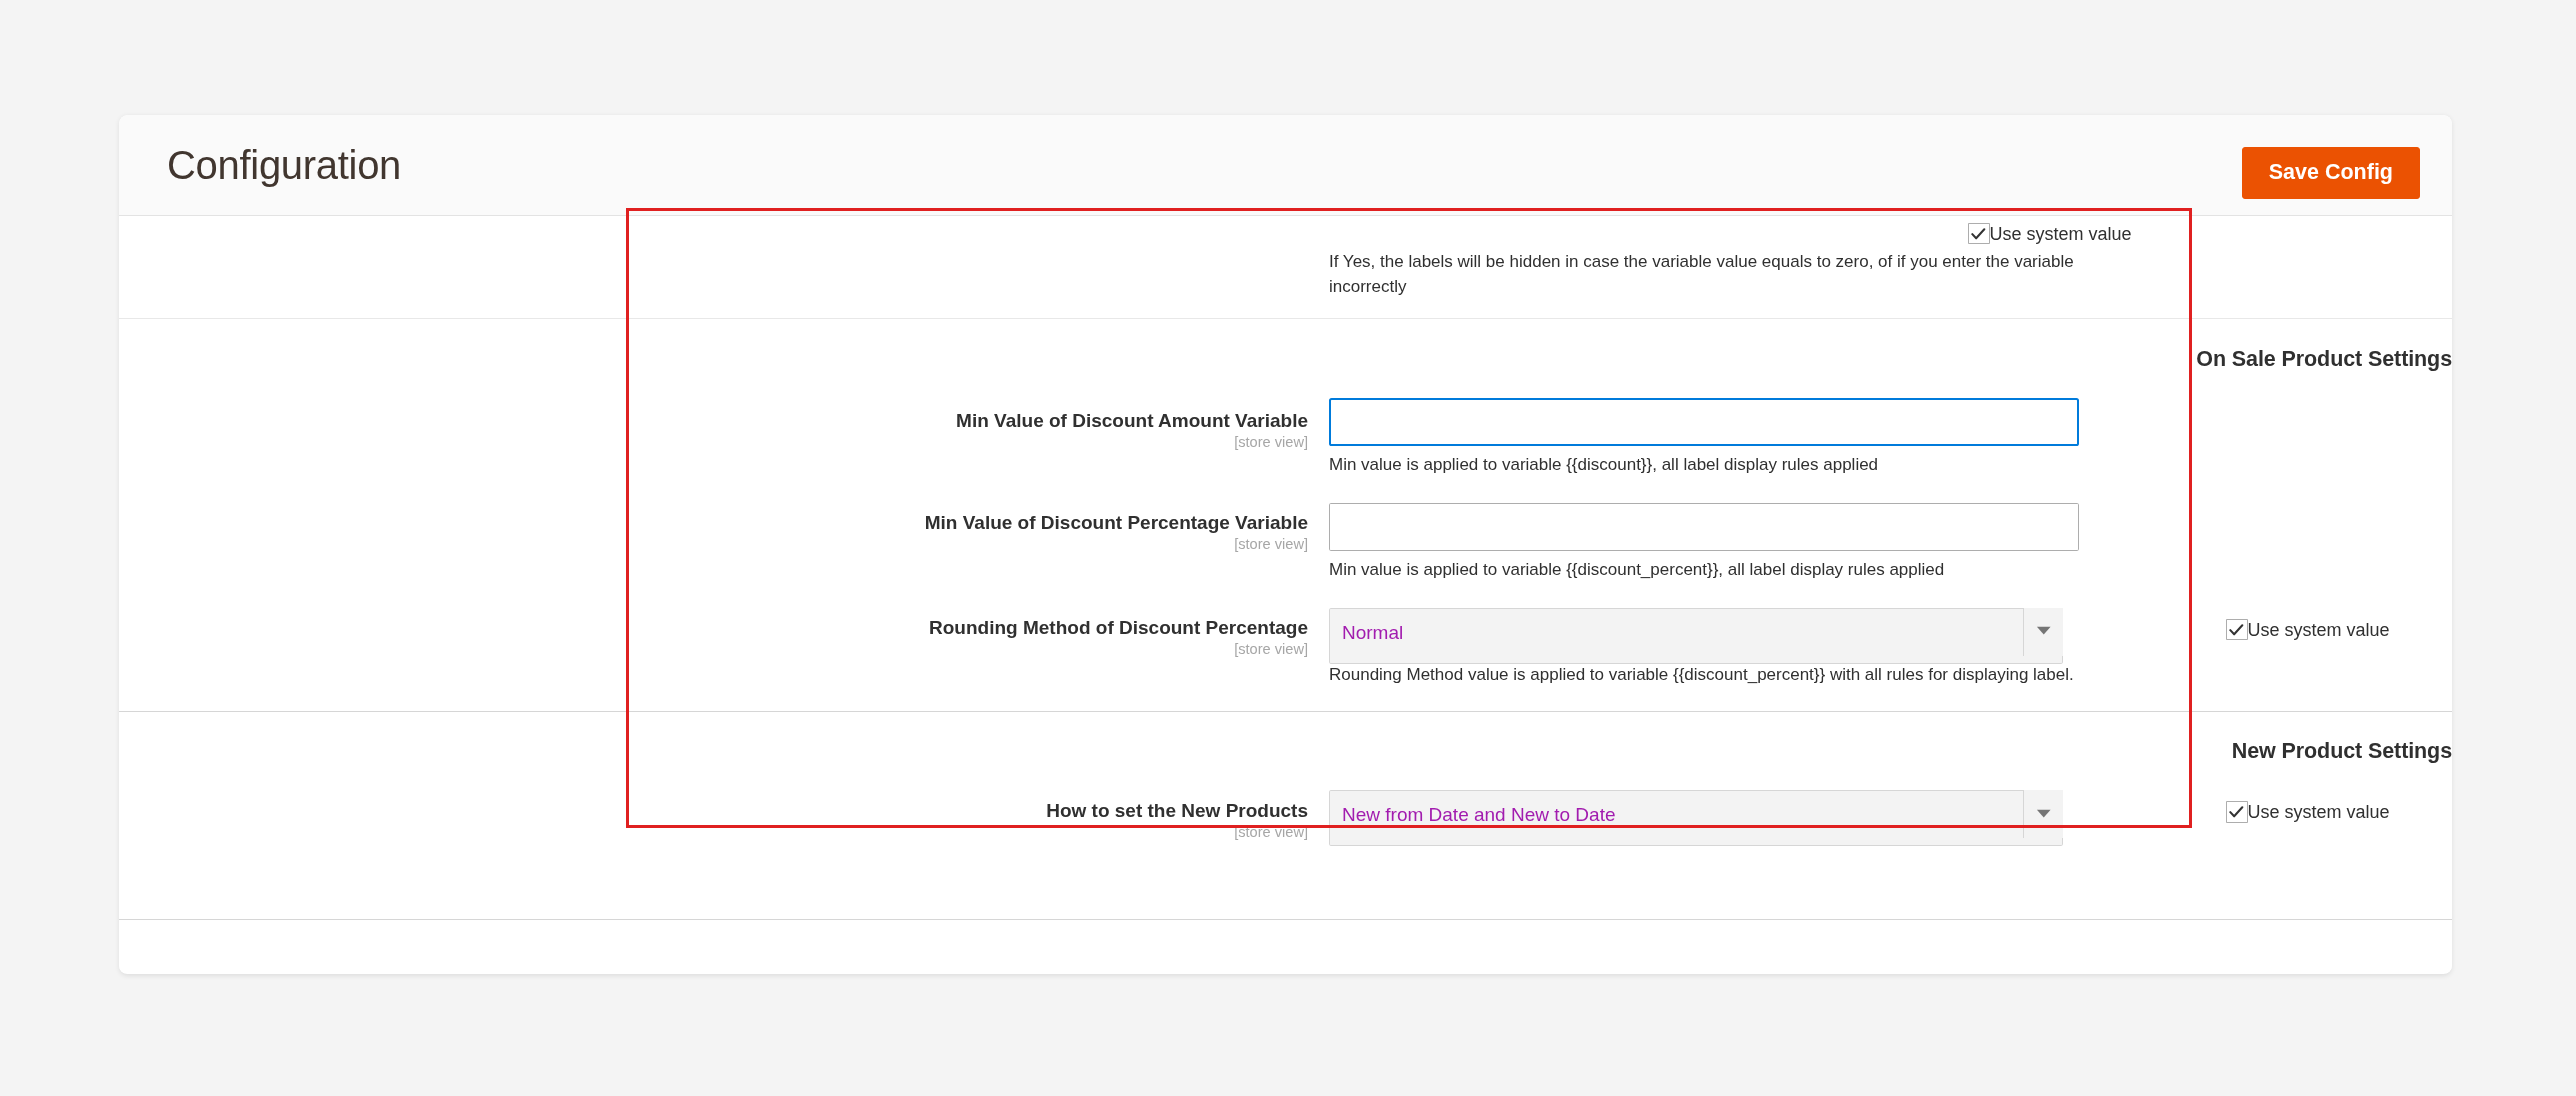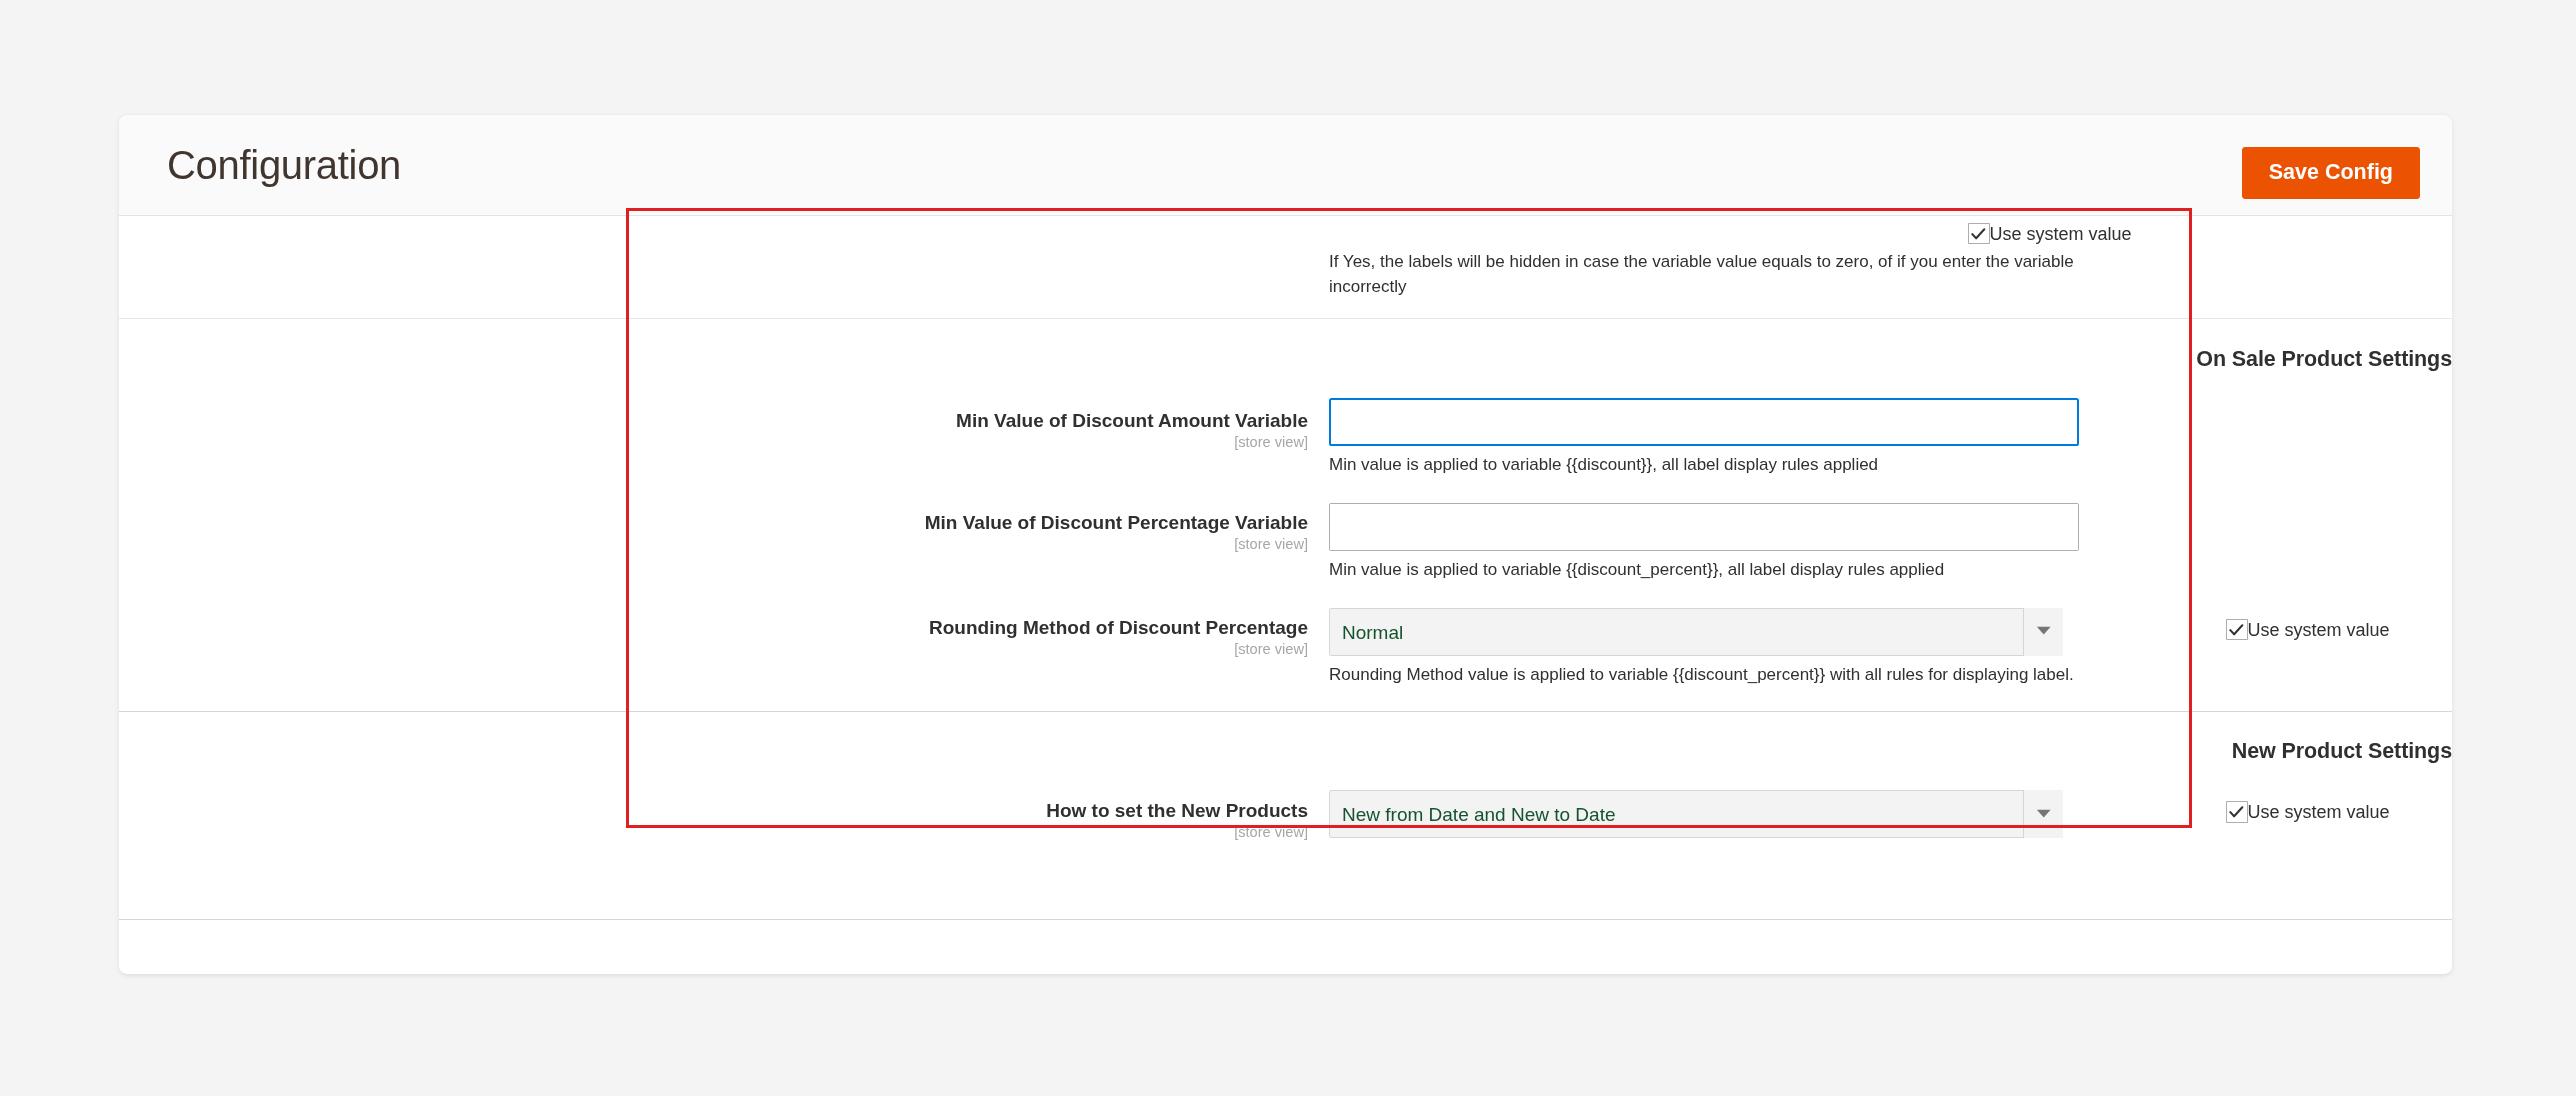--- a/index.html
+++ b/index.html
@@ -179,25 +179,25 @@
     border-radius: 2.6px;
   }
 
   .select-wrap {
     position: relative;
     width: 734px;
     height: 48px;
   }
   .select-box {
     width: 734px;
-    height: 48px;
+    height: 56px;
     border: 0.9px solid #d6d6d6;
     border-radius: 1.7px;
     background: #f3f3f3;
-    color: #14532d;
+    color: #a21caf;
     font-size: 19px;
     font-family: "Liberation Sans", sans-serif;
     line-height: 47px;
     padding: 0 12px;
     cursor: default;
     white-space: nowrap;
     overflow: hidden;
   }
   .select-arrow {
     position: absolute;

